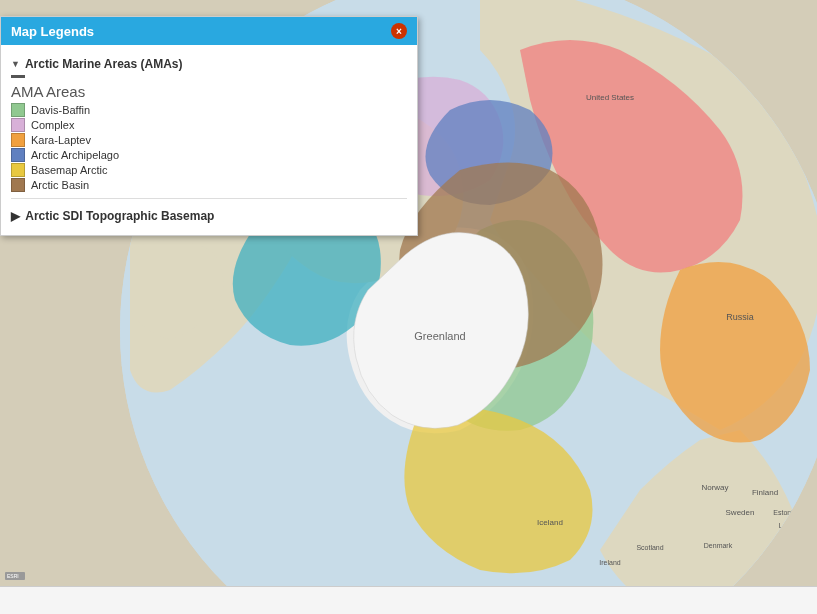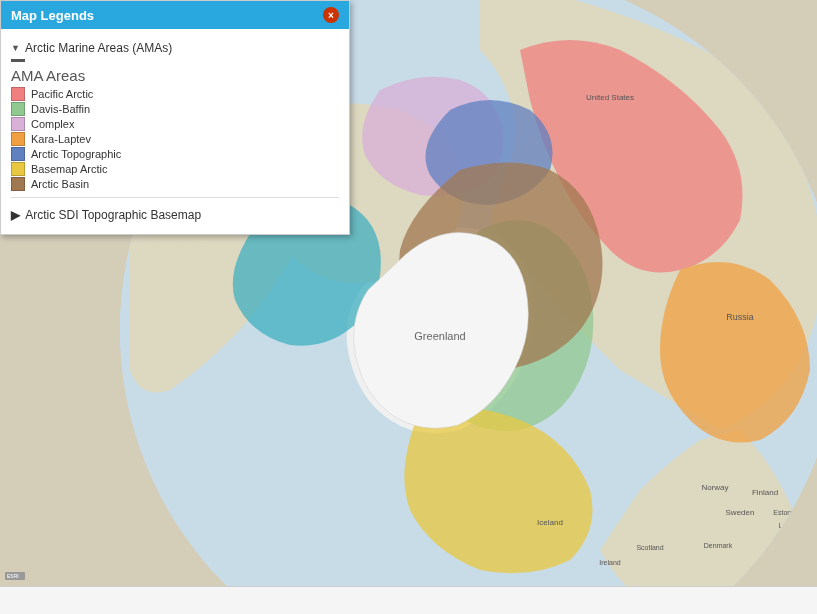--- a/index.html
+++ b/index.html
@@ -35,23 +35,23 @@
     }
 
     .map-svg {
       width: 100%;
       height: 100%;
     }
 
     
     .legend-panel {
       position: absolute;
-      top: 0;
+      top: 16px;
       left: 0;
-      width: 350px;
+      width: 418px;
       background: white;
       border: 1px solid #ccc;
       box-shadow: 2px 2px 6px rgba(0,0,0,0.3);
       z-index: 10;
     }
 
     .legend-header {
       background: #29a8e0;
       color: white;
       padding: 6px 10px;
@@ -90,21 +90,21 @@
       cursor: pointer;
     }
 
     .legend-section-header .arrow {
       font-size: 9px;
       color: #555;
     }
 
     .legend-section-label {
       font-size: 12px;
-      font-weight: normal;
+      font-weight: bold;
     }
 
     .ama-areas-label {
       font-size: 15px;
       color: #555;
       margin: 4px 0 3px 0;
     }
 
     .legend-icon-row {
       display: flex;
@@ -258,38 +258,34 @@
       <span class="arrow">▼</span>
       <span class="legend-section-label">Arctic Marine Areas (AMAs)</span>
     </div>
     <div class="legend-icon-row">
       <div style="width:14px;height:3px;background:#555;margin-right:6px;margin-bottom:1px;"></div>
     </div>
     <div class="ama-areas-label">AMA Areas</div>
 
     <div id="ama-items-container">
         <div class="legend-icon-row">
-          <div class="color-box" style="background: rgb(240, 128, 128);"></div>
-          <span class="legend-text">Pacific Arctic</span>
-        </div>
-        <div class="legend-icon-row">
           <div class="color-box" style="background: rgb(144, 200, 144);"></div>
           <span class="legend-text">Davis-Baffin</span>
         </div>
         <div class="legend-icon-row">
           <div class="color-box" style="background: rgb(216, 176, 216);"></div>
           <span class="legend-text">Complex</span>
         </div>
         <div class="legend-icon-row">
           <div class="color-box" style="background: rgb(240, 160, 64);"></div>
           <span class="legend-text">Kara-Laptev</span>
         </div>
         <div class="legend-icon-row">
           <div class="color-box" style="background: rgb(96, 128, 192);"></div>
-          <span class="legend-text">Arctic Topographic</span>
+          <span class="legend-text">Arctic Archipelago</span>
         </div>
         <div class="legend-icon-row">
           <div class="color-box" style="background: rgb(232, 200, 64);"></div>
           <span class="legend-text">Basemap Arctic</span>
         </div>
         <div class="legend-icon-row">
           <div class="color-box" style="background: rgb(160, 120, 80);"></div>
           <span class="legend-text">Arctic Basin</span>
         </div>
       </div>

